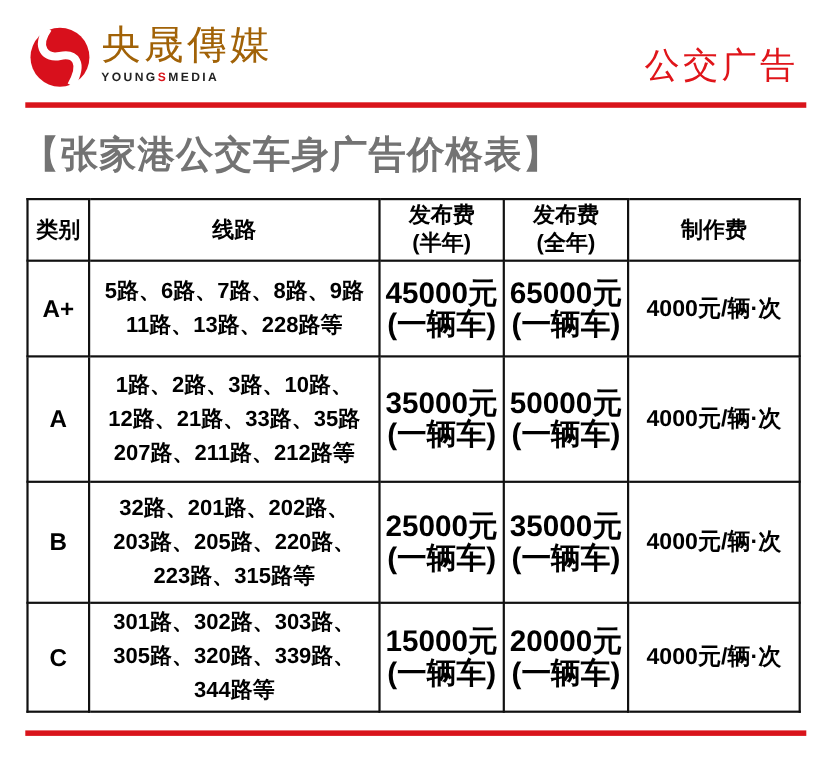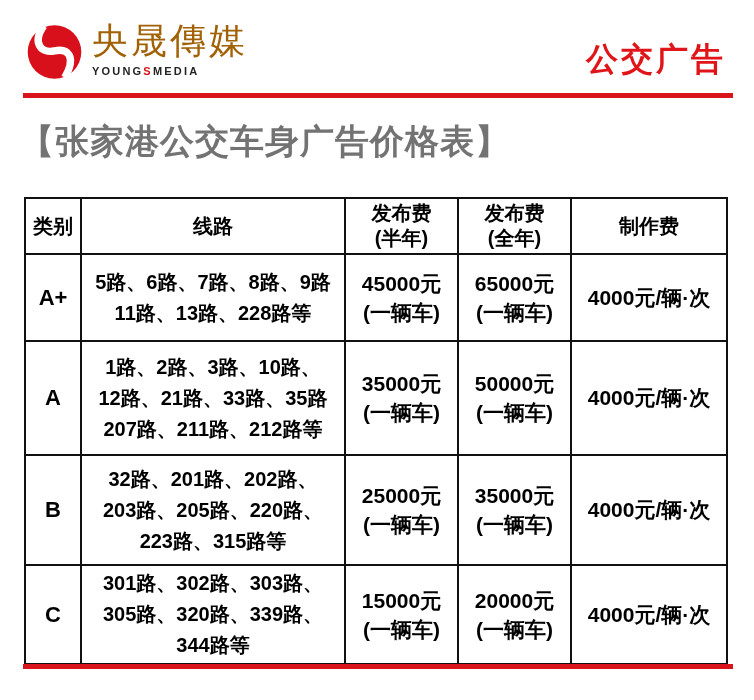--- a/index.html
+++ b/index.html
@@ -21,52 +21,52 @@
     font-size: 36px; line-height: 40px; color: #a16207;
     letter-spacing: 3px; font-weight: normal; white-space: nowrap;
   }
   .logo-en {
     font-size: 11px; line-height: 16px; font-weight: bold;
     letter-spacing: 2.2px; color: #232323; white-space: nowrap; margin-top: 2px;
   }
   .logo-en .red-s { color: #d9141b; }
   .section-label {
     position: absolute; right: 0; top: 17px;
-    font-size: 32px; font-weight: bold; color: #e0151a;
+    font-size: 32px; font-weight: normal; color: #e0151a;
     letter-spacing: 3px; white-space: nowrap;
   }
 
   .rule { position: absolute; height: 5px; background: #d9141b; left: 23px; width: 710px; }
   .rule-top { top: 93px; }
   .rule-bottom { top: 664px; }
 
   
   .page-title {
     position: absolute; left: 20px; top: 119px;
     font-size: 34px; line-height: 44px; font-weight: bold; color: #737373;
     letter-spacing: 1px; white-space: nowrap;
   }
 
   
   table.price {
-    position: absolute; left: 24px; top: 197px;
+    position: absolute; left: 24px; top: 180px;
     width: 702px; border-collapse: collapse; table-layout: fixed;
   }
   table.price td, table.price th {
     border: 2px solid #111111;
     text-align: center; vertical-align: middle;
     font-weight: bold; color: #000;
     white-space: pre-line;
     padding: 2px 4px;
     box-sizing: border-box;
   }
   table.price th { font-size: 20px; line-height: 25px; }
   td.cell-category { font-size: 22px; line-height: 26px; }
   td.cell-routes   { font-size: 20px; line-height: 31px; }
-  td.cell-fee      { font-size: 21px; line-height: 29px; }
+  td.cell-fee      { font-size: 27px; line-height: 29px; }
   td.cell-prod     { font-size: 21px; line-height: 26px; white-space: nowrap; }
 
   col.c-cat  { width: 56px; }
   col.c-rte  { width: 264px; }
   col.c-half { width: 113px; }
   col.c-full { width: 113px; }
   col.c-prod { width: 156px; }
 
   tr.r-head { height: 53px; }
   tr.r-0 { height: 87px; }

